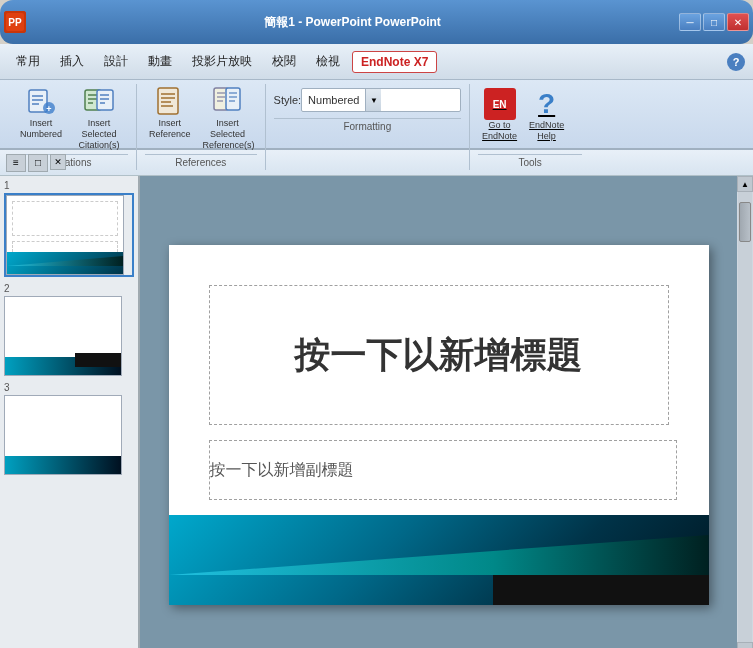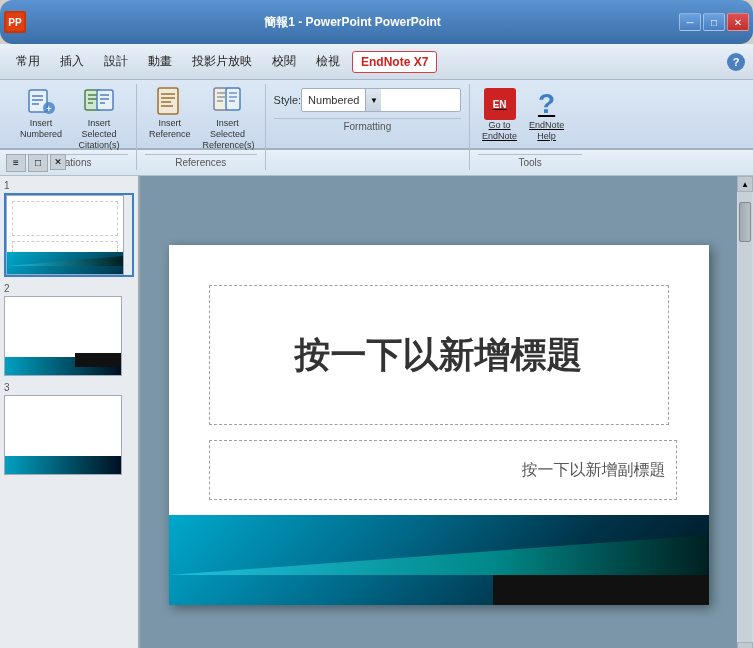--- a/index.html
+++ b/index.html
@@ -269,21 +269,20 @@
     }
     .slide-subtitle-area {
       position: absolute;
       top: 195px;
       left: 40px;
       right: 32px;
       height: 60px;
       border: 1px dashed #a0a0a0;
       display: flex;
       align-items: center;
-      justify-content: flex-end;
       padding-right: 10px;
     }
     .slide-subtitle-text {
       font-size: 16px;
       color: #555;
     }
     
     .slide-bottom {
       position: absolute;
       bottom: 0;

